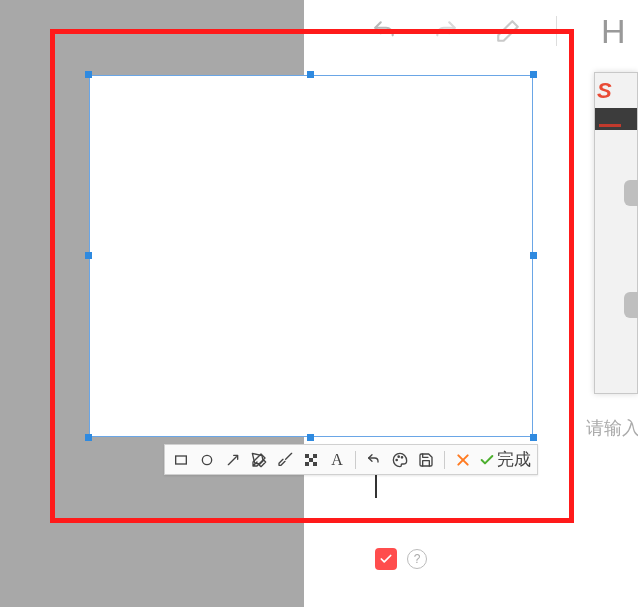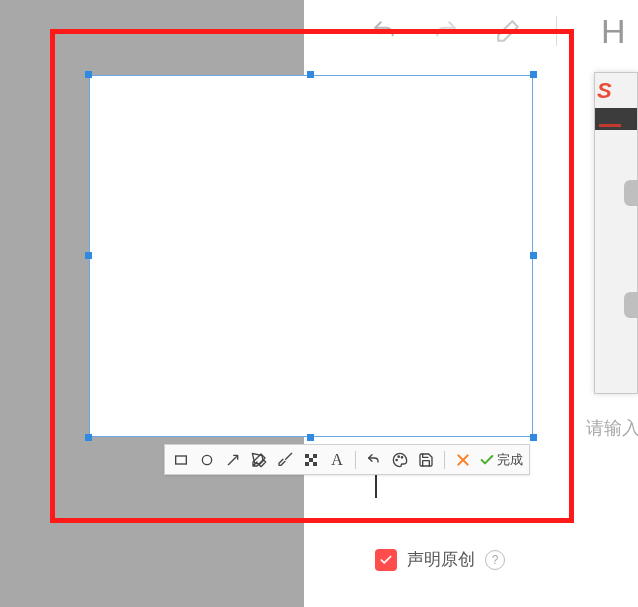--- a/index.html
+++ b/index.html
@@ -141,21 +141,21 @@
   }
   .snip-toolbar .btn {
     width: 20px; height: 20px;
     display:flex; align-items:center; justify-content:center;
     color:#444;
   }
   .snip-toolbar .sep {
     width:1px; height:18px; background:#ccc; margin:0 2px;
   }
   .snip-toolbar .cancel svg { color:#ff7a21; }
-  .snip-toolbar .done { display:flex; align-items:center; gap:2px; color:#444; font-size:13px; }
+  .snip-toolbar .done { display:flex; align-items:center; gap:2px; color:#444; font-size:17px; }
   .snip-toolbar .done svg { color:#4caf2e; }
   
   .stub { position:absolute; right:0; width:14px; background:#bfbfbf; border-radius:6px 0 0 6px; }
 
   
 </style>
 </head>
 <body>
 
 <div class="bg"></div>
@@ -193,21 +193,20 @@
 <div class="prompt">请输入</div>
 
 <div class="caret"></div>
 
 <div class="declare">
   <span class="checkbox">
     <svg viewBox="0 0 24 24" fill="none" stroke="#fff" stroke-width="3" stroke-linecap="round" stroke-linejoin="round">
         <polyline points="20 6 9 17 4 12"></polyline>
       </svg>
   </span>
-  <span>声明原创</span>
   <span class="qmark">?</span>
 </div>
 
 <div class="canvas-wrap">
   <div class="canvas"></div>
   <div class="handle h-tl"></div>
   <div class="handle h-tm"></div>
   <div class="handle h-tr"></div>
   <div class="handle h-ml"></div>
   <div class="handle h-mr"></div>

